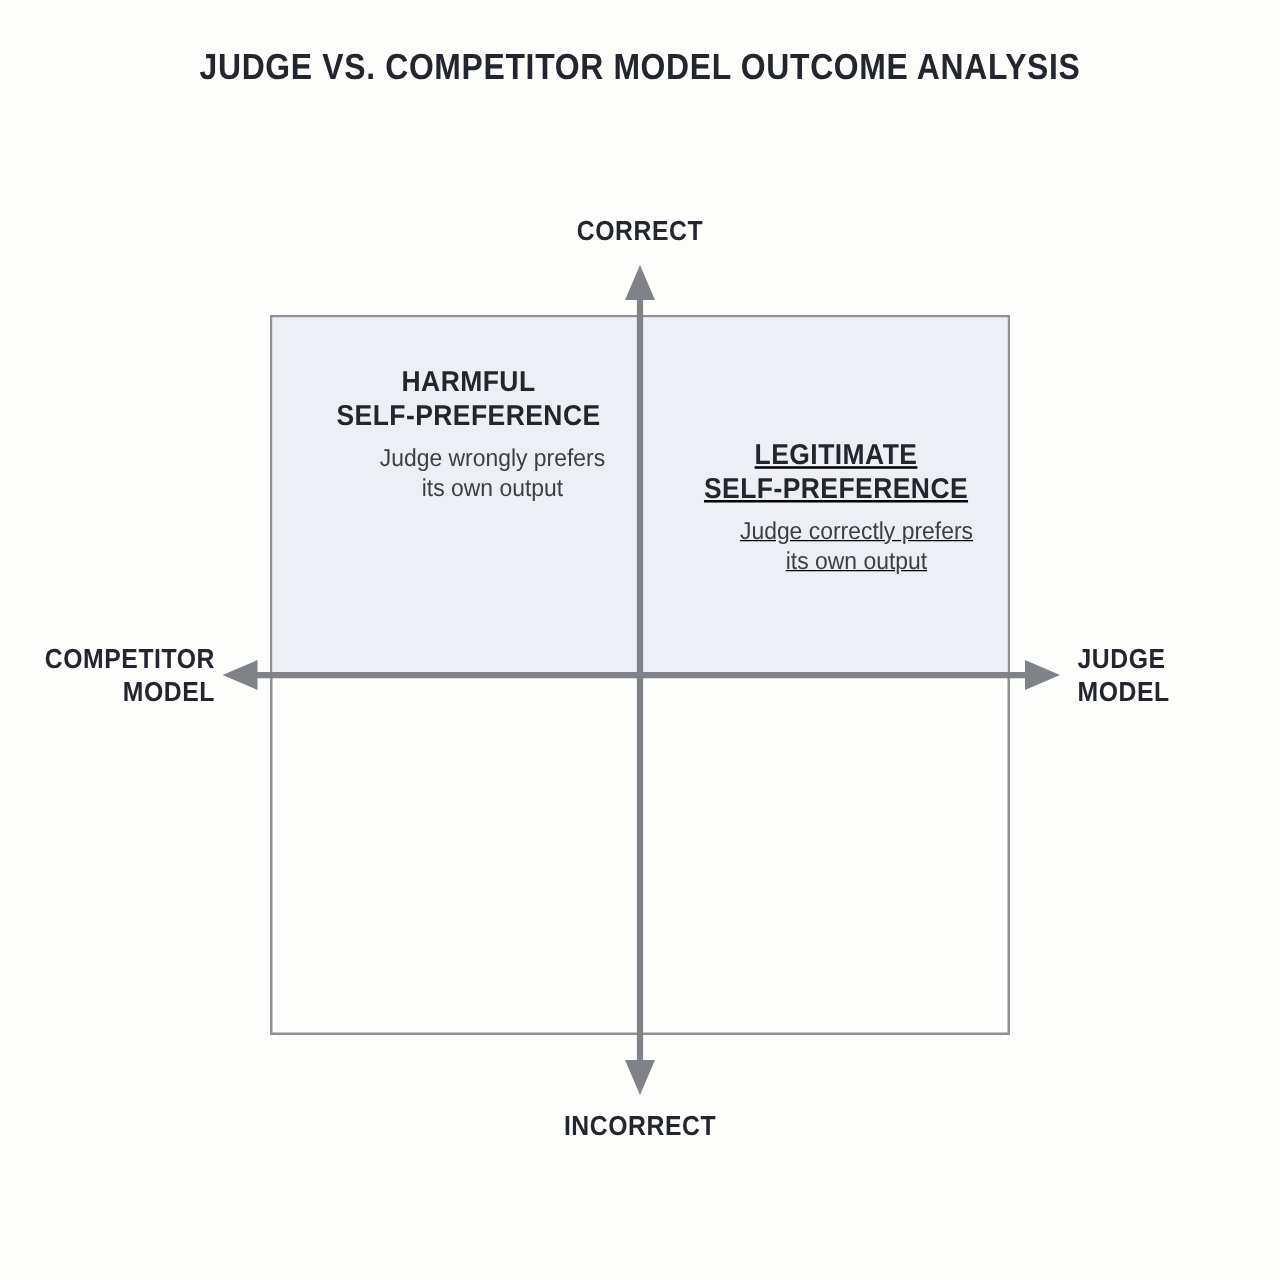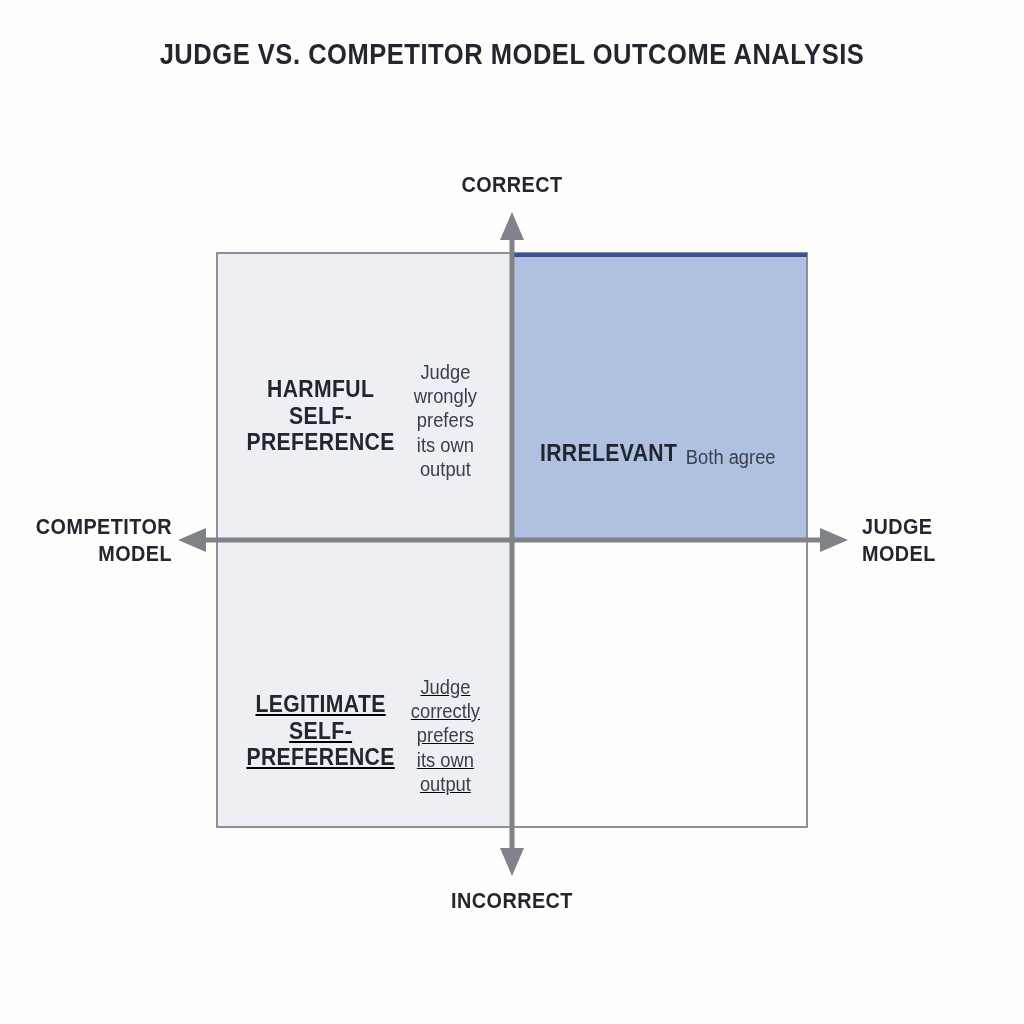--- a/index.html
+++ b/index.html
@@ -41,22 +41,22 @@
     display: grid;
     grid-template-columns: 1fr 1fr;
     grid-template-rows: 1fr 1fr;
     box-sizing: border-box;
     border: 2.5px solid #8d9095;
   }
   .quad {
     position: relative;
     box-sizing: border-box;
     display: flex;
-    flex-direction: row;
-    align-items: center;
+    flex-direction: column;
+    align-items: flex-end;
     justify-content: center;
     padding: 0 22px;
     text-align: center;
   }
   .quad.light { background: #edeff5; }
   .quad.blue  { background: #b0c0e0; }
 
   .q-title {
     font-size: 23px;
     font-weight: bold;
@@ -163,24 +163,20 @@
 
 <div id="matrix">
 
   <div class="quad light" id="quad-tl">
     <div class="q-title">HARMFUL
 SELF-PREFERENCE</div>
     <div class="q-sub">Judge wrongly prefers
 its own output</div>
   </div>
 
-  <div class="quad blue" id="quad-tr">
-    <div class="q-title">IRRELEVANT</div>
-    <div class="q-sub">Both agree</div>
-  </div>
 
 
   <div class="quad light" id="quad-br">
     <div class="q-title">LEGITIMATE
 SELF-PREFERENCE</div>
     <div class="q-sub">Judge correctly prefers
 its own output</div>
   </div>
 
 </div>

